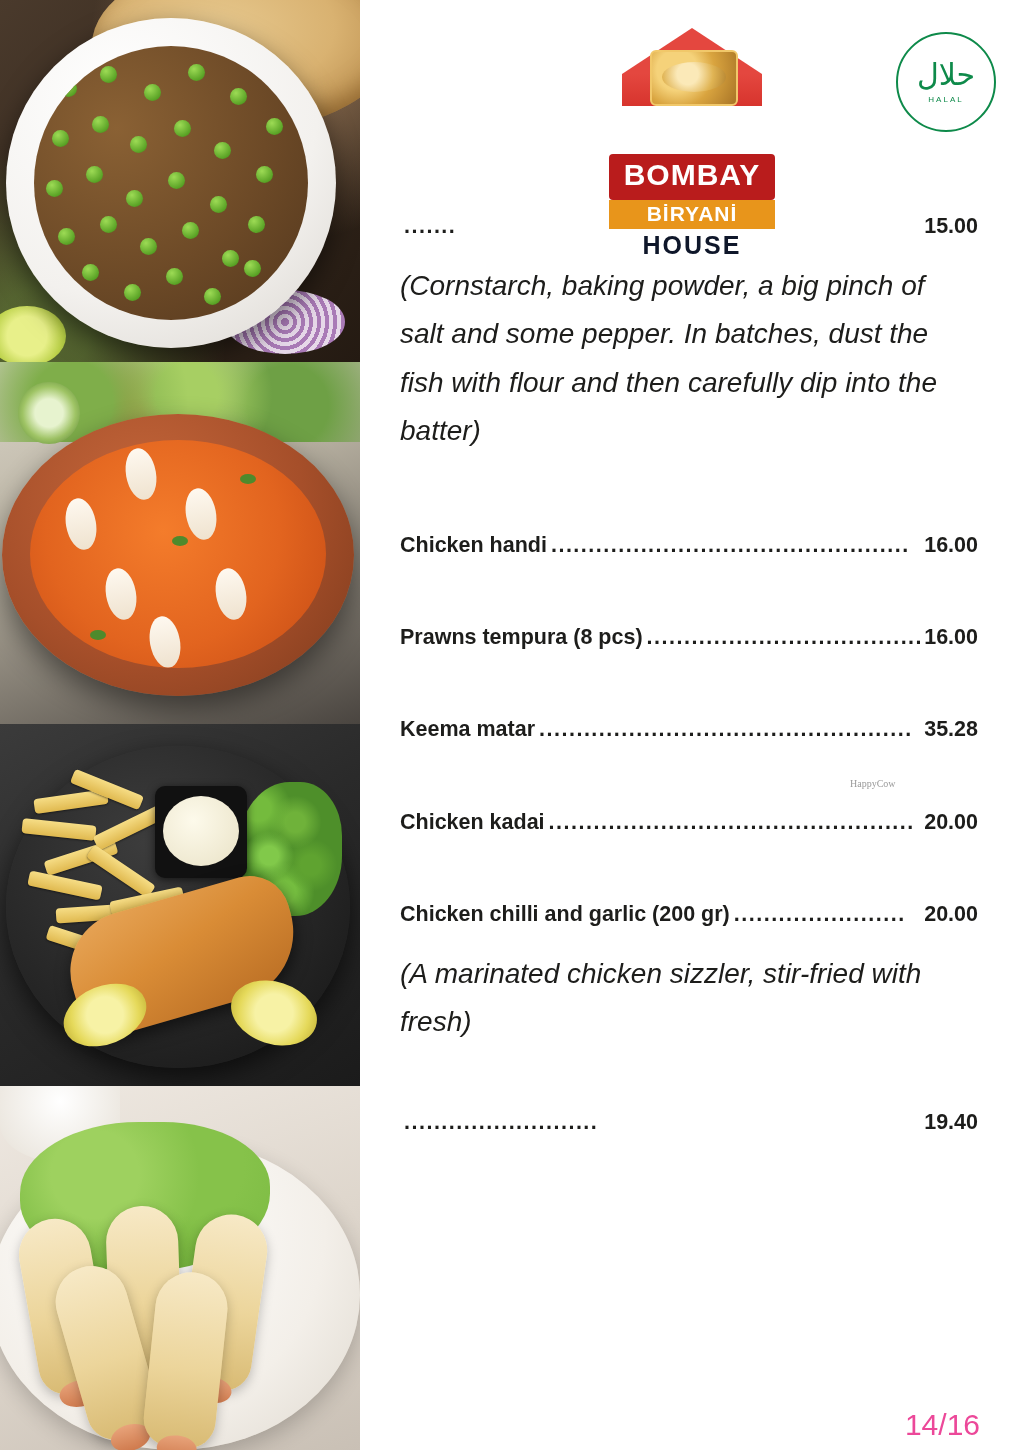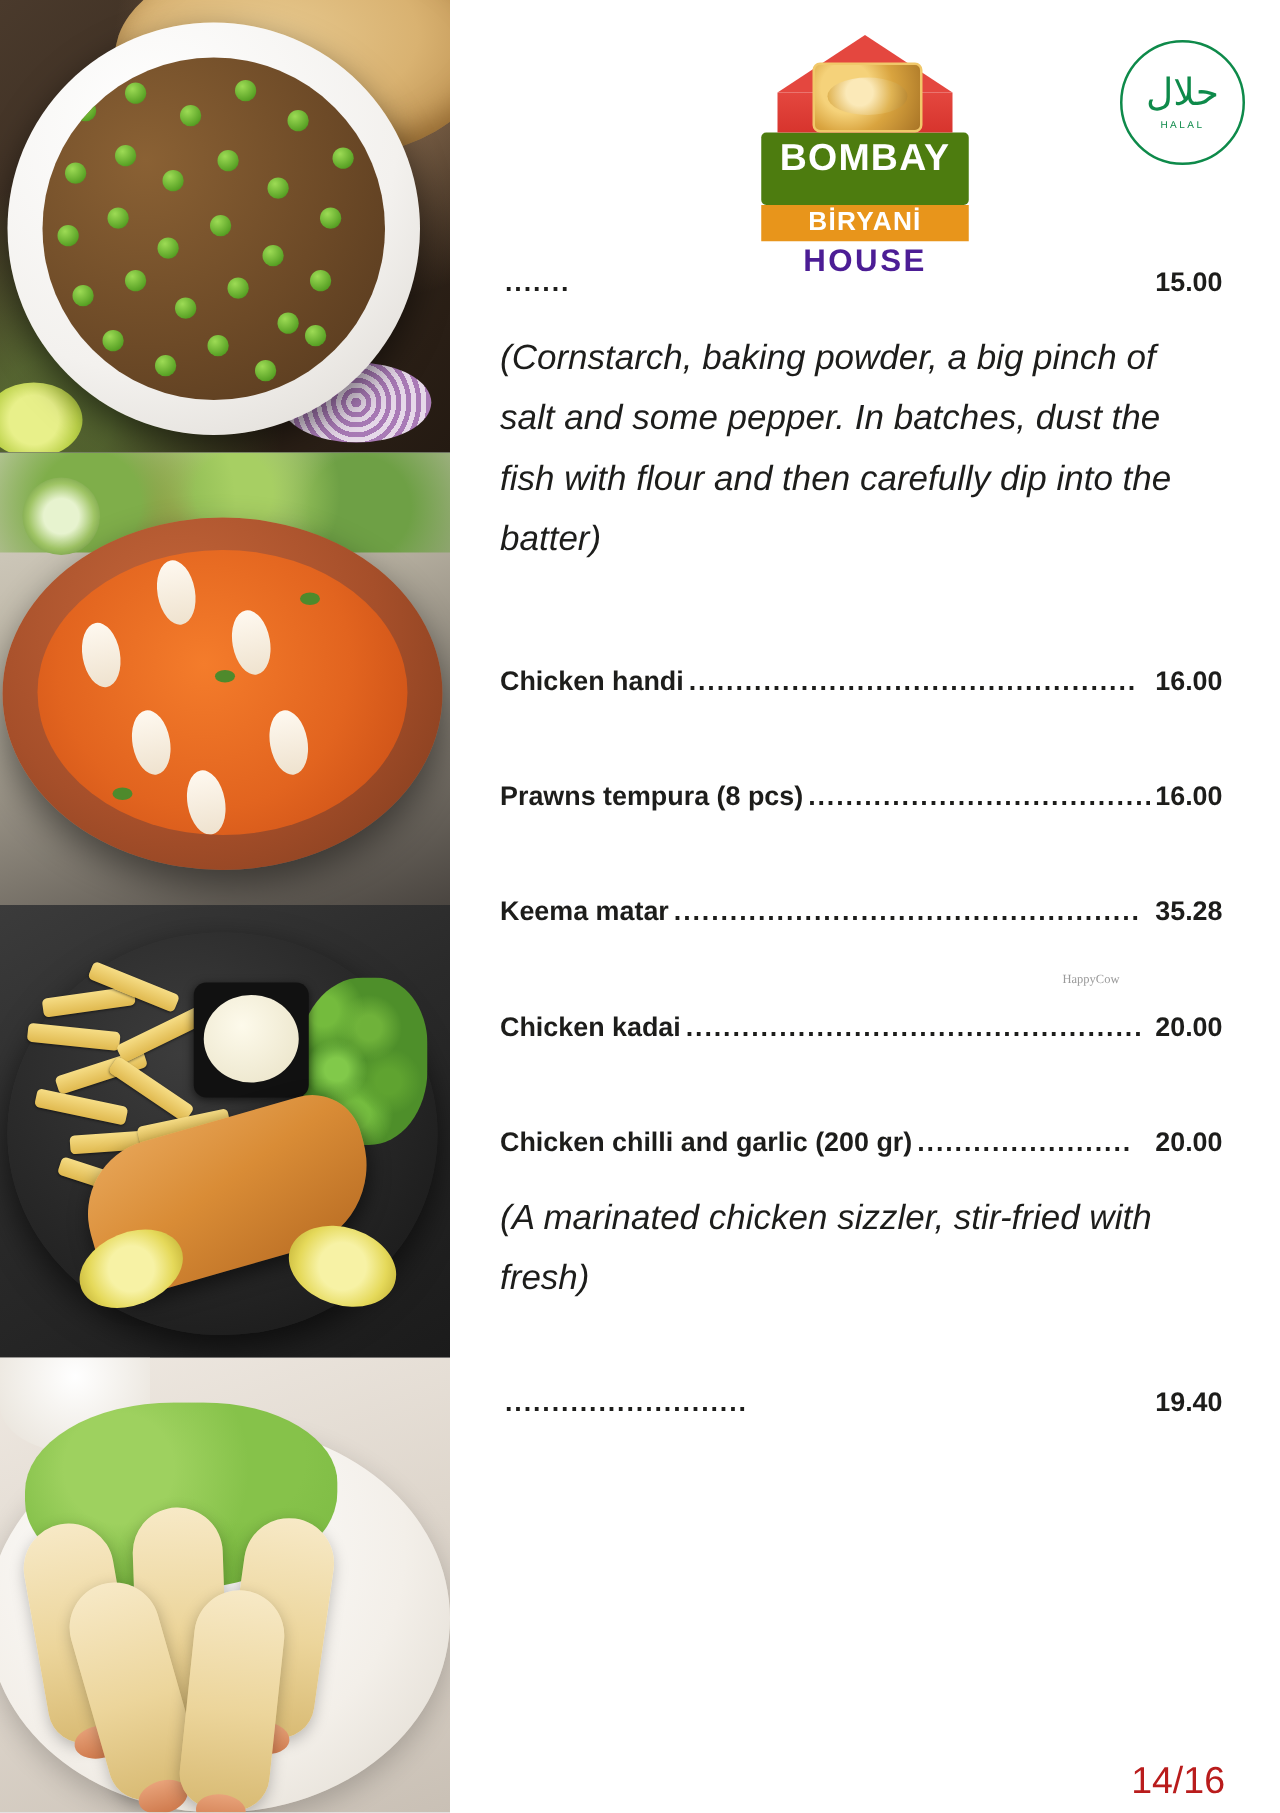--- a/index.html
+++ b/index.html
@@ -262,40 +262,41 @@
     border: 2px solid #f1c86a;
     overflow: hidden;
   }
   .logo-roof .dish::after {
     content: ""; position: absolute; left: 10px; top: 10px; width: 64px; height: 30px;
     border-radius: 50%;
     background: radial-gradient(circle at 40% 40%, #fbe9b8 0 25%, #e0b454 60%, #b07f2d 100%);
   }
   .logo-name {
     width: 166px;
-    background: #4d7c0f;
+    background: #b91c1c;
     border-radius: 4px;
     color: #ffffff;
     font-weight: bold;
     font-size: 30px;
     letter-spacing: 1px;
-    padding: 4px 0 20px;
+    padding: 4px 0 8px;
     font-family: "Liberation Sans", sans-serif;
+    margin-top: 48px;
   }
   .logo-sub {
     width: 166px;
     background: #e8951b;
     color: #ffffff;
     font-weight: bold;
     font-size: 21px;
     letter-spacing: 1px;
     padding: 2px 0 3px;
   }
   .logo-house {
-    color: #4c1d95;
+    color: #0f172a;
     font-weight: bold;
     font-size: 25px;
     letter-spacing: 2px;
     margin-top: 2px;
   }
   .halal {
     position: absolute;
     left: 536px;
     top: 32px;
     width: 96px;
@@ -363,21 +364,21 @@
     font-size: 10px;
     color: #9a9a9a;
     font-family: Liberation Serif, serif;
     margin-top: 24px;
   }
   .pager {
     position: absolute;
     right: 44px;
     bottom: 8px;
     font-size: 30px;
-    color: #b91c1c;
+    color: #ec4899;
   }
 </style>
 </head>
 <body>
 
 <div class="page">
 
   <div class="photo-col">
 
     <div class="photo photo-1">

